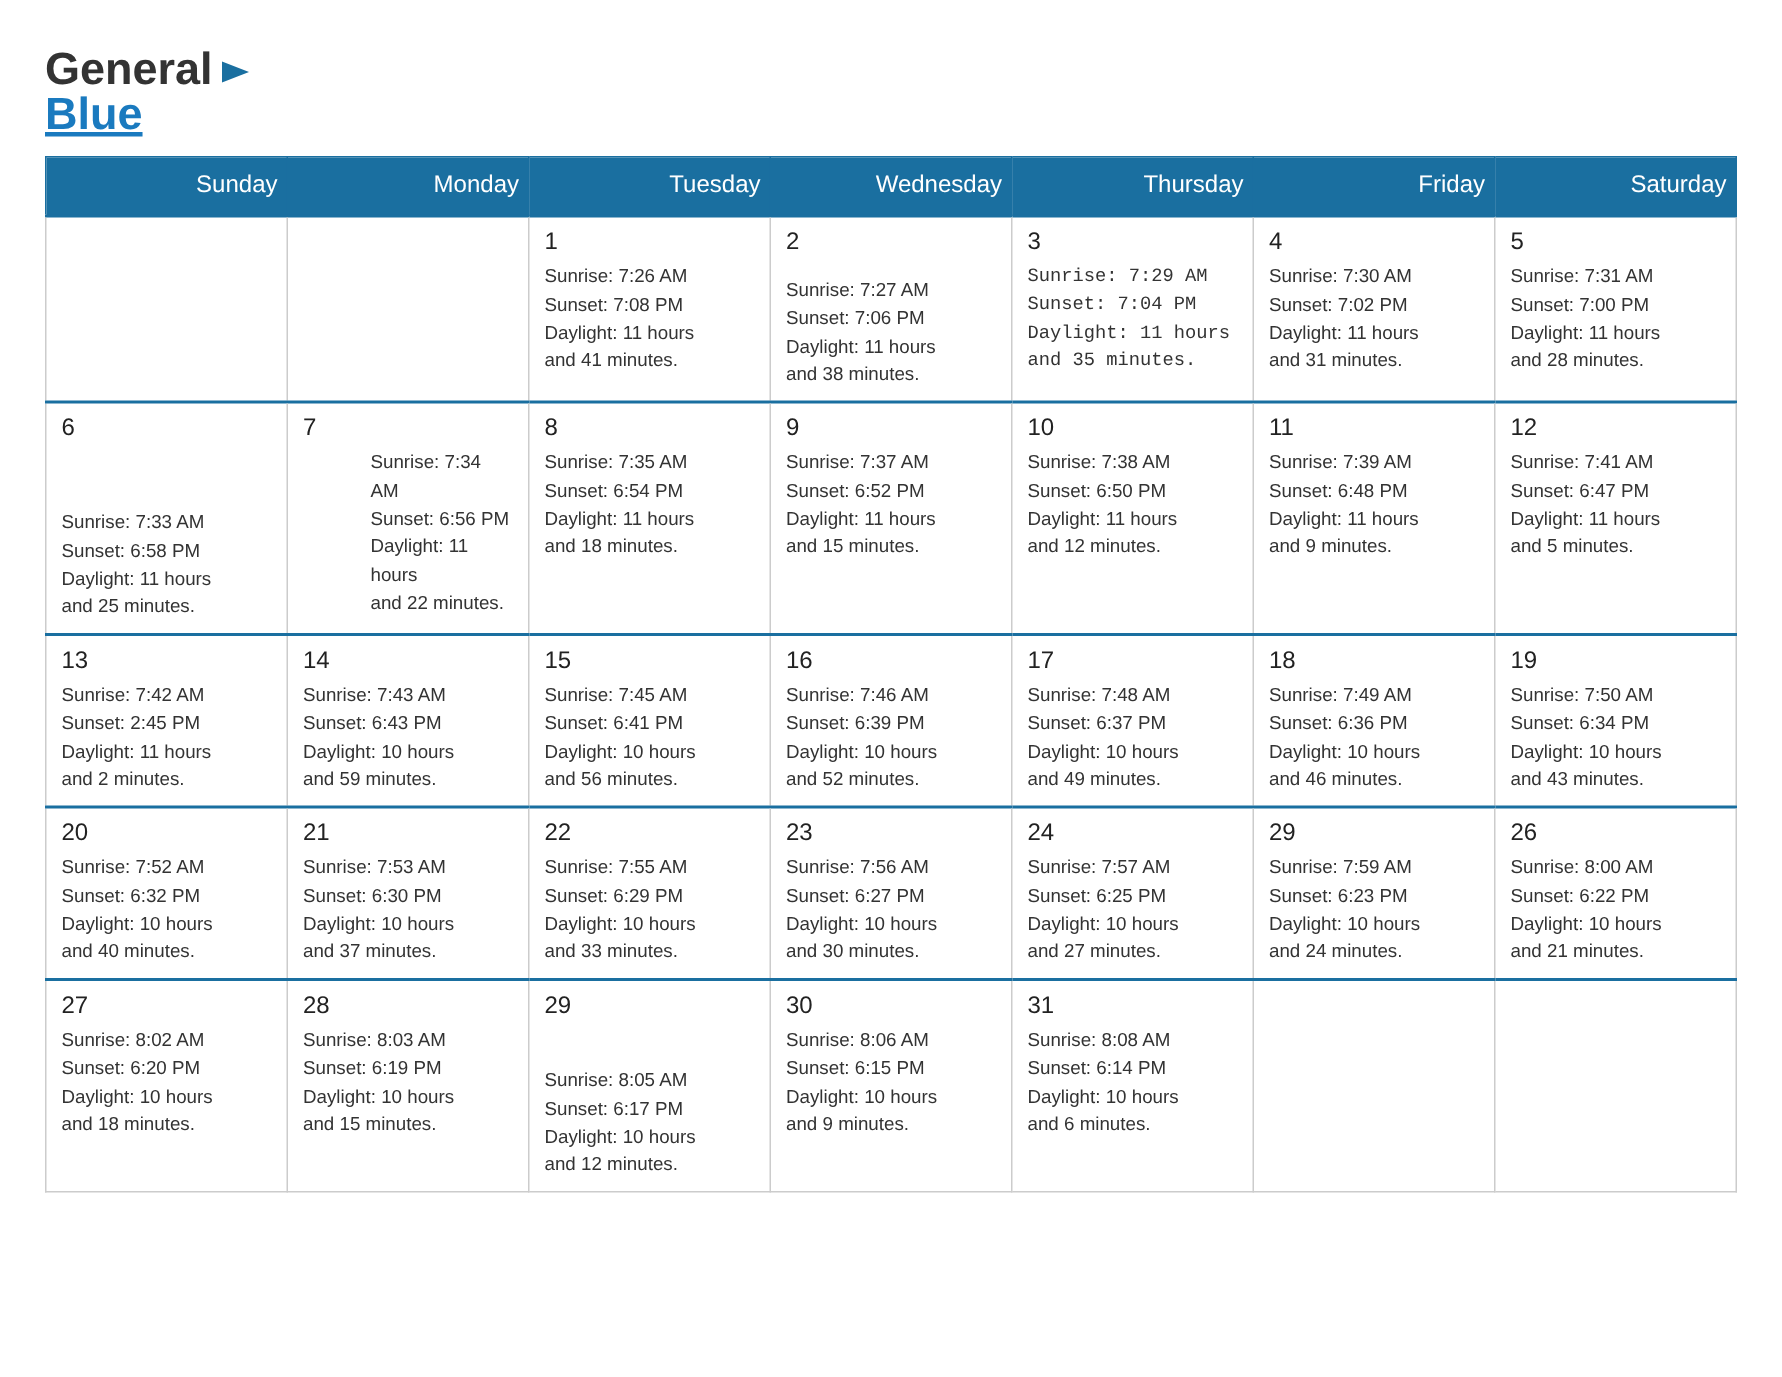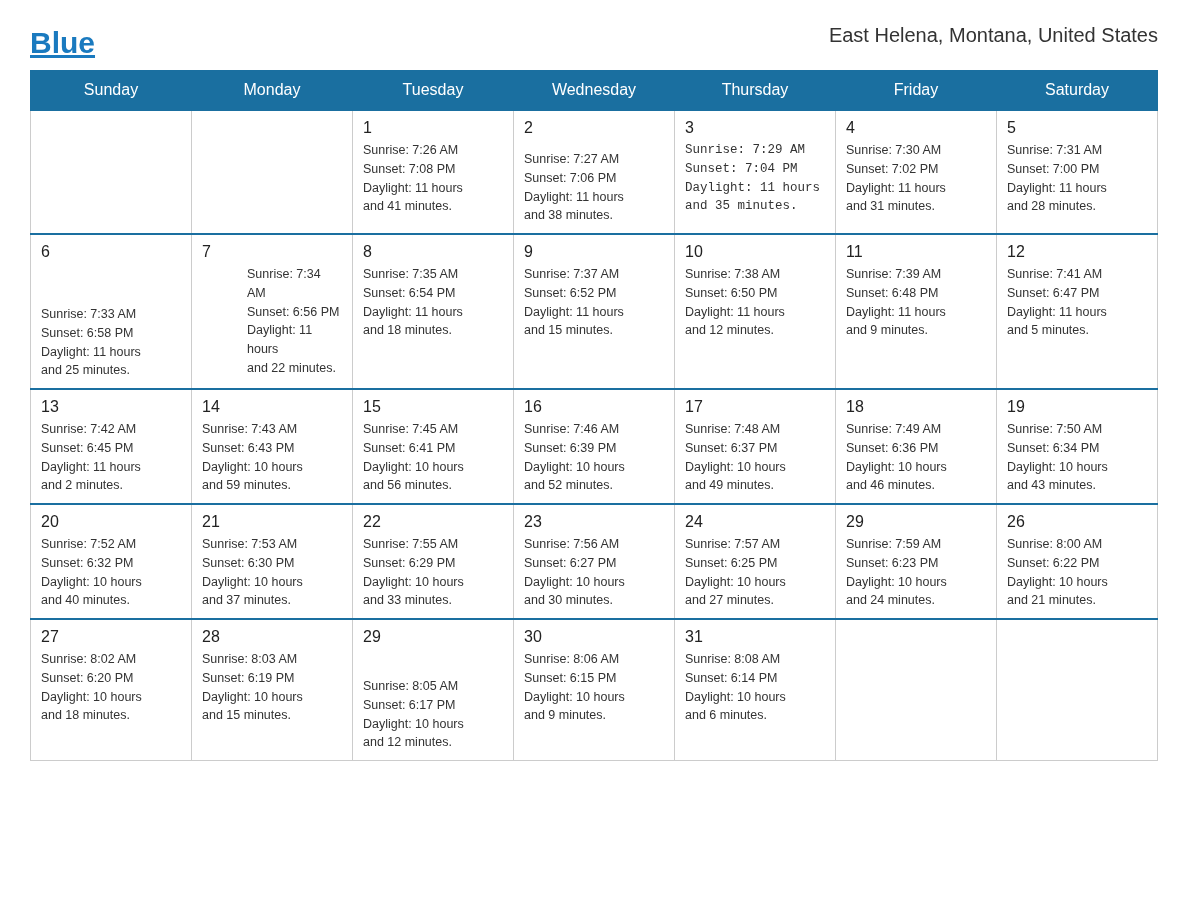--- a/index.html
+++ b/index.html
@@ -37,22 +37,22 @@
       margin-top: 4px;
     }
     .calendar-table {
       width: 100%;
       border-collapse: collapse;
       margin-top: 10px;
     }
     .calendar-table th {
       background-color: #1a6fa0;
       color: #fff;
-      text-align: center;
-      padding: 10px 22px;
+      text-align: right;
+      padding: 10px 6px;
       font-size: 16px;
       font-weight: normal;
       border: 1px solid #1a6fa0;
     }
     .calendar-table td {
       vertical-align: top;
       padding: 8px 10px;
       border: 1px solid #ccc;
       border-top: 2px solid #1a6fa0;
       width: calc(100% / 7);
@@ -80,24 +80,31 @@
     .logo-line1 {
       display: flex;
       align-items: center;
     }
   </style>
 </head>
 <body>
 
 <div class="header-row">
   <div class="logo">
+    <div class="logo-line1">
+      <span style="font-size:30px;font-weight:bold;color:#333;font-family:Arial,sans-serif;">General</span>
+      <span style="display:inline-block;margin-left:4px;margin-top:6px;">
+        <svg width="22" height="22" viewBox="0 0 22 22">
+            <polygon points="2,4 20,11 2,18" fill="#1a6fa0"></polygon>
+          </svg>
+      </span>
+    </div>
     <span style="font-size:30px;font-weight:bold;color:#1a7abf;font-family:Arial,sans-serif;margin-top:-4px;text-decoration:underline;">Blue</span>
   </div>
   <div class="title-section">
-    <div class="location">East Helena, Montana, United States</div>
   </div>
 </div>
 
 <table class="calendar-table">
   <thead>
     <tr>
     <th>Sunday</th>
         <th>Monday</th>
         <th>Tuesday</th>
         <th>Wednesday</th>
@@ -194,21 +201,21 @@
           <div class="day-info" style="white-space: pre-line;">Sunrise: 7:41 AM
 Sunset: 6:47 PM
 Daylight: 11 hours
 and 5 minutes.</div>
         </td>
       </tr>
       <tr>
         <td>
           <span class="day-number">13</span>
           <div class="day-info" style="white-space: pre-line;">Sunrise: 7:42 AM
-Sunset: 6:45 PM
+Sunset: 2:45 PM
 Daylight: 11 hours
 and 2 minutes.</div>
         </td>
         <td>
           <span class="day-number">14</span>
           <div class="day-info" style="white-space: pre-line;">Sunrise: 7:43 AM
 Sunset: 6:43 PM
 Daylight: 10 hours
 and 59 minutes.</div>
         </td>

